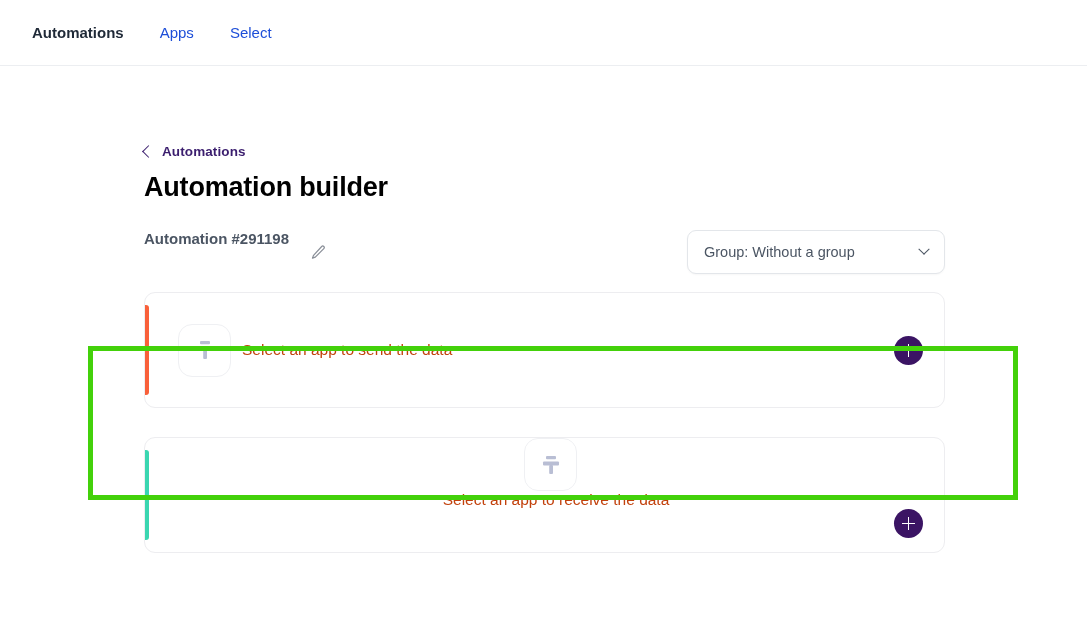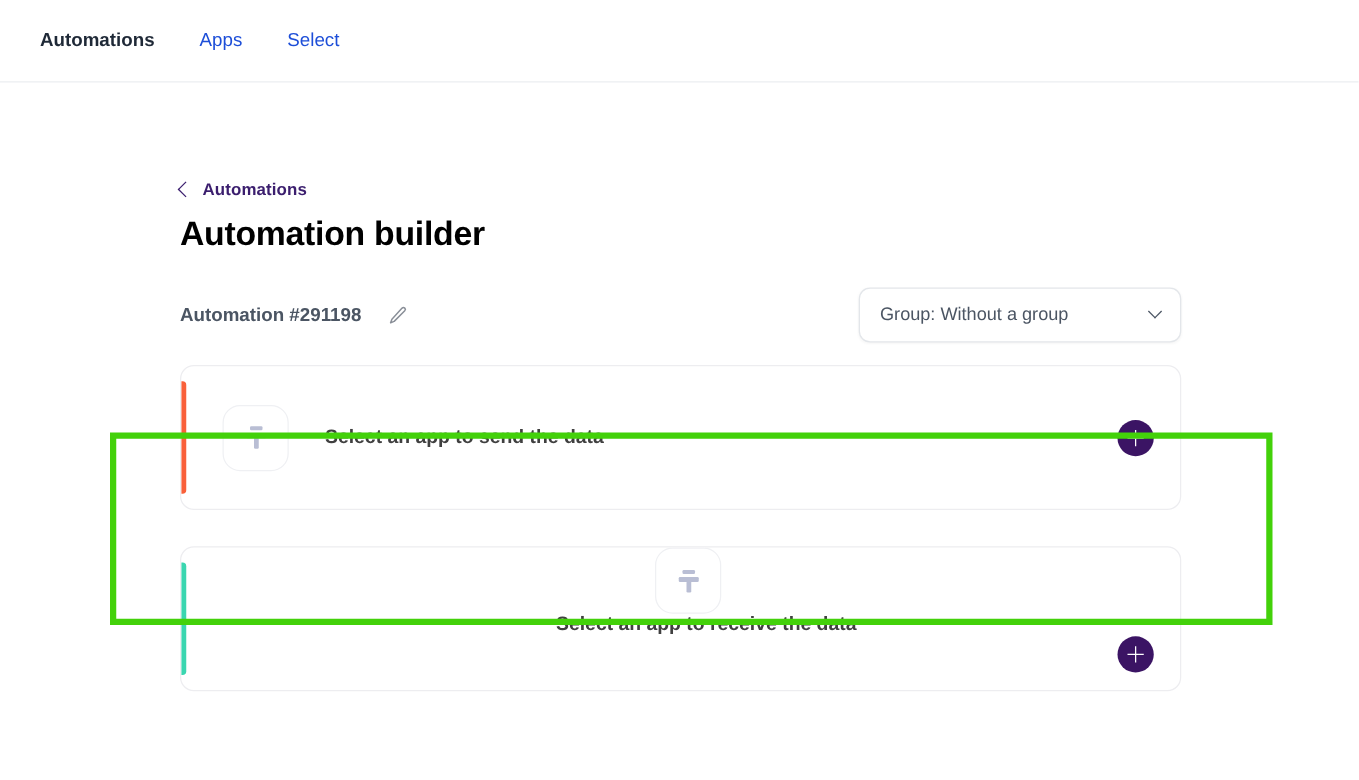--- a/index.html
+++ b/index.html
@@ -69,21 +69,20 @@
     font-size: 27px;
     font-weight: bold;
     color: #000000;
     letter-spacing: -0.2px;
   }
 
   
   .meta-row {
     margin-top: 27px;
     display: flex;
-    align-items: center;
     width: 801px;
   }
   .automation-id {
     font-size: 15px;
     font-weight: bold;
     color: #4b5563;
   }
   .edit-icon {
     margin-left: 21px;
     cursor: pointer;
@@ -169,24 +168,24 @@
     border-radius: 14px;
     background: #ffffff;
     display: flex;
     align-items: center;
     justify-content: center;
     flex: none;
   }
   .app-thumb svg { display: block; }
 
   .app-label {
-    margin-left: 29px;
+    margin-left: 11px;
     font-size: 15.5px;
-    font-weight: bold;
-    color: #404040;
+    font-weight: normal;
+    color: #c2410c;
   }
 
   .plus-btn {
     margin-left: auto;
     width: 29px;
     height: 29px;
     border-radius: 50%;
     background: #3b1464;
     display: flex;
     align-items: center;

